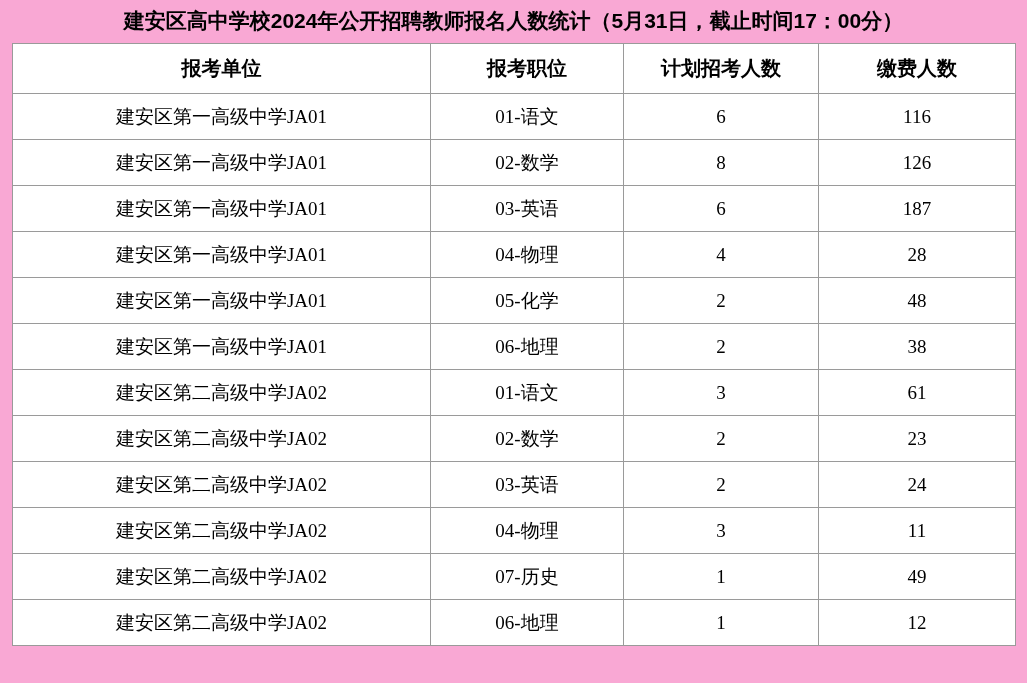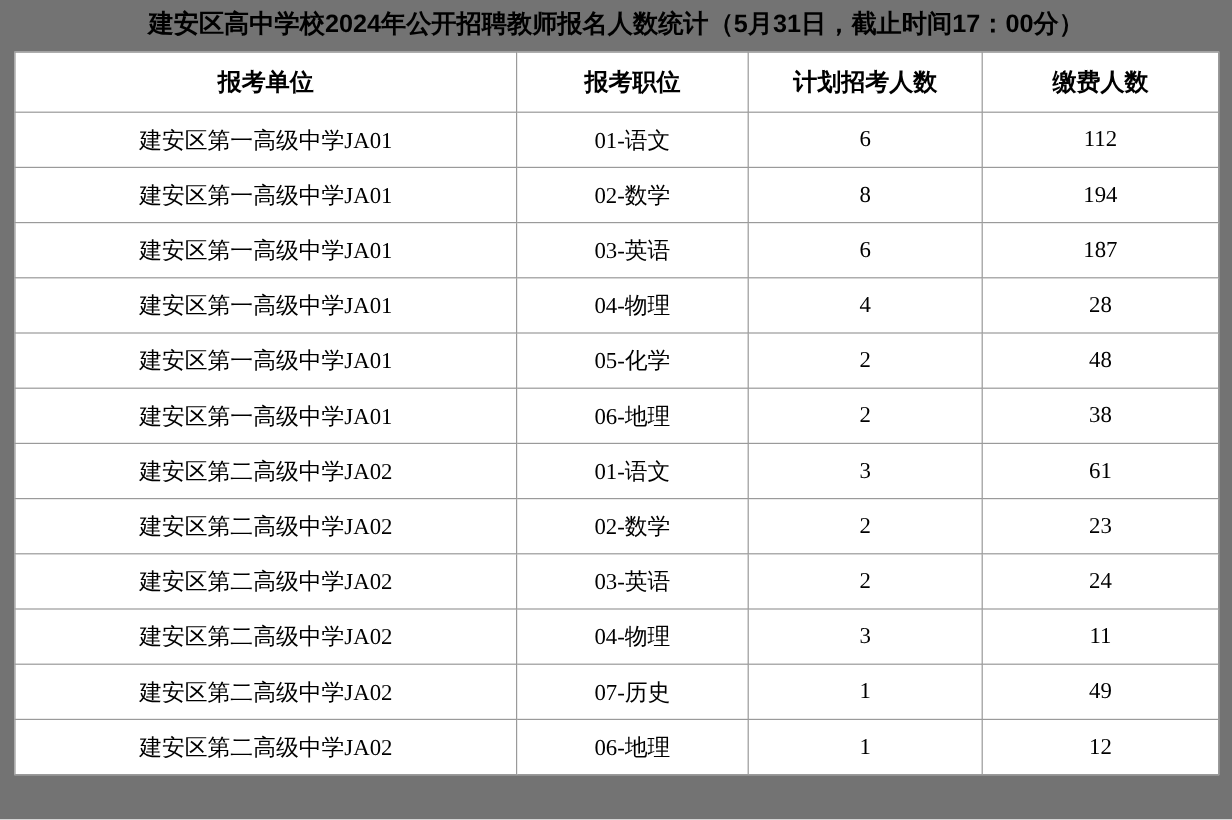--- a/index.html
+++ b/index.html
@@ -12,21 +12,21 @@
     height: 683px;
     font-family: "Liberation Serif", "DejaVu Serif", serif;
     color: #000000;
     overflow: hidden;
   }
   .page {
     width: 1027px;
     height: 683px;
     position: relative;
     box-sizing: border-box;
-    background: #737373;
+    background: #f9a8d4;
   }
   .doc-title {
     font-family: "Liberation Sans", "DejaVu Sans", sans-serif;
     font-weight: bold;
     font-size: 21px;
     line-height: 1.2;
     text-align: center;
     padding: 8px 0 10px 0;
     letter-spacing: 0px;
     white-space: nowrap;
@@ -91,27 +91,27 @@
           <th>报考职位</th>
           <th>计划招考人数</th>
           <th>缴费人数</th>
         </tr>
       </thead>
       <tbody id="table-body">
           <tr>
             <td class="unit">建安区第一高级中学JA01</td>
             <td class="post">01-语文</td>
             <td class="num">6</td>
-            <td class="num">112</td>
+            <td class="num">116</td>
           </tr>
           <tr>
             <td class="unit">建安区第一高级中学JA01</td>
             <td class="post">02-数学</td>
             <td class="num">8</td>
-            <td class="num">194</td>
+            <td class="num">126</td>
           </tr>
           <tr>
             <td class="unit">建安区第一高级中学JA01</td>
             <td class="post">03-英语</td>
             <td class="num">6</td>
             <td class="num">187</td>
           </tr>
           <tr>
             <td class="unit">建安区第一高级中学JA01</td>
             <td class="post">04-物理</td>

